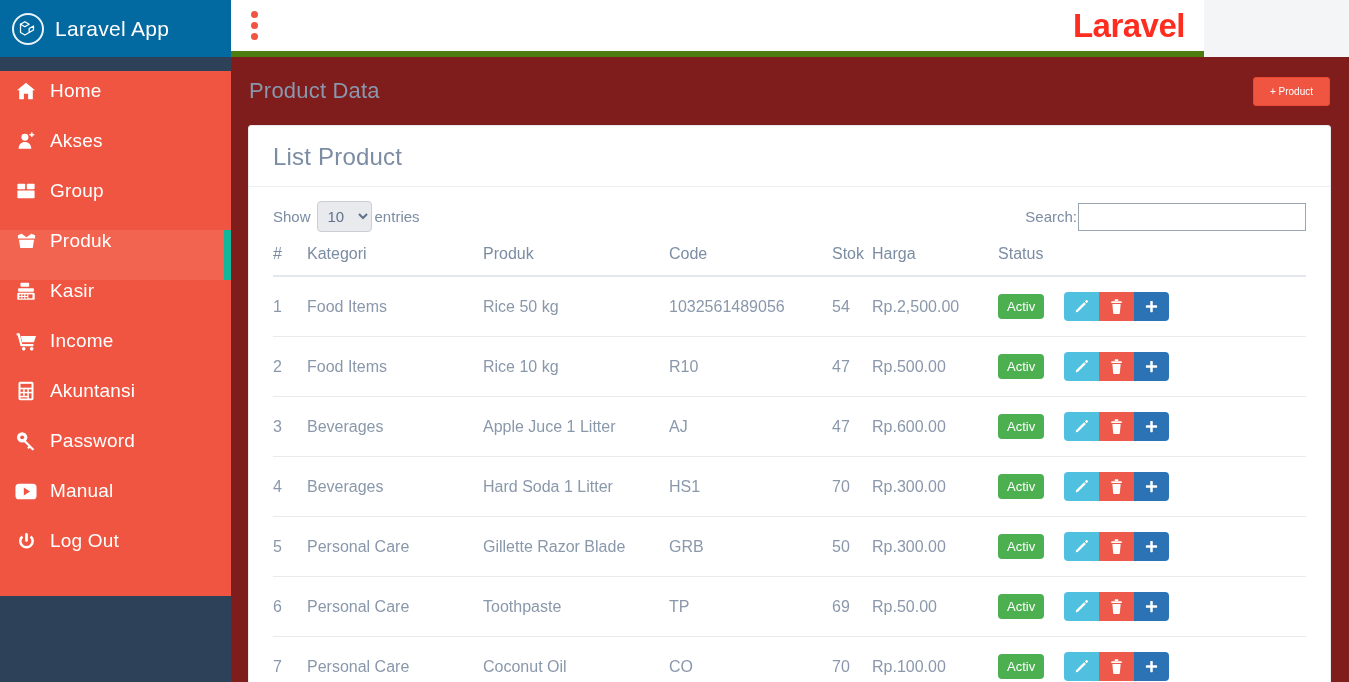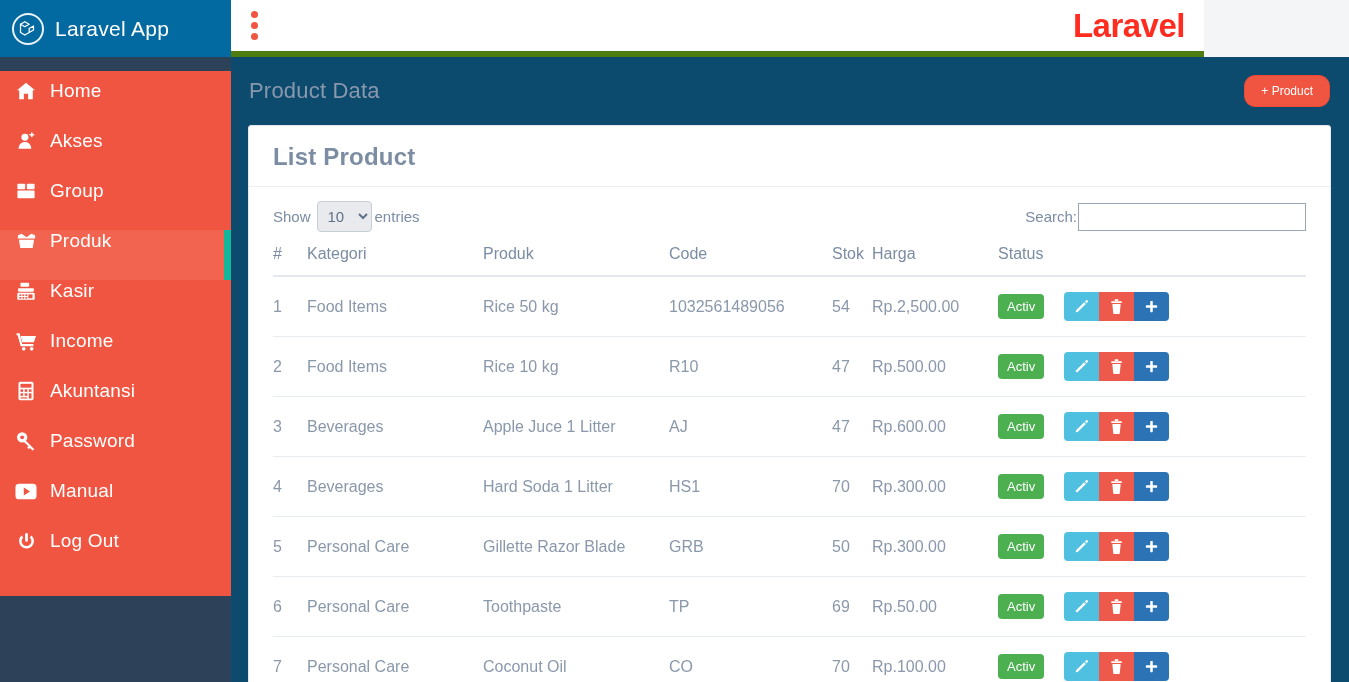--- a/index.html
+++ b/index.html
@@ -99,59 +99,59 @@
     font-weight: 700;
     letter-spacing: -.5px;
     margin-right: 19px;
     white-space: nowrap;
   }
 
   
   #content {
     position: absolute; left: 231px; top: 57px;
     width: 1118px; height: 625px;
-    background: #0c4a6e;
+    background: #7f1d1d;
     overflow: hidden;
   }
   .page-head {
     height: 68px;
     display: flex; align-items: center;
     padding: 0 19px 0 18px;
   }
   .page-title {
     font-size: 22px; font-weight: 400;
     color: #8998ad;
     letter-spacing: .2px;
   }
   .page-head-spacer { flex: 1 1 auto; }
   .btn-add {
     background: #ef5540;
     border: 1px solid #ea4a34;
-    border-radius: 11px;
+    border-radius: 3px;
     color: #ffffff;
-    font-size: 12px;
+    font-size: 10px;
     font-family: "Liberation Sans", sans-serif;
     padding: 8px 16px;
     cursor: pointer;
     white-space: nowrap;
   }
 
   .card {
     margin: 0 18px 0 17px;
     background: #ffffff;
     border: 1px solid #e6e9ed;
     border-radius: 3px;
     box-shadow: 0 1px 1px rgba(0,0,0,.03);
   }
   .card-head {
     padding: 17px 24px 15px 24px;
     border-bottom: 1px solid #eceef1;
   }
   .card-title {
-    font-size: 24px; font-weight: 700;
+    font-size: 24px; font-weight: 400;
     color: #7b8ca3;
     letter-spacing: .2px;
   }
   .card-body { padding: 14px 24px 0 24px; }
 
   .table-controls {
     display: flex; align-items: center;
     margin-bottom: 10px;
   }
   .show-block { display: flex; align-items: center; font-size: 15px; color: #7b8ca3; }

